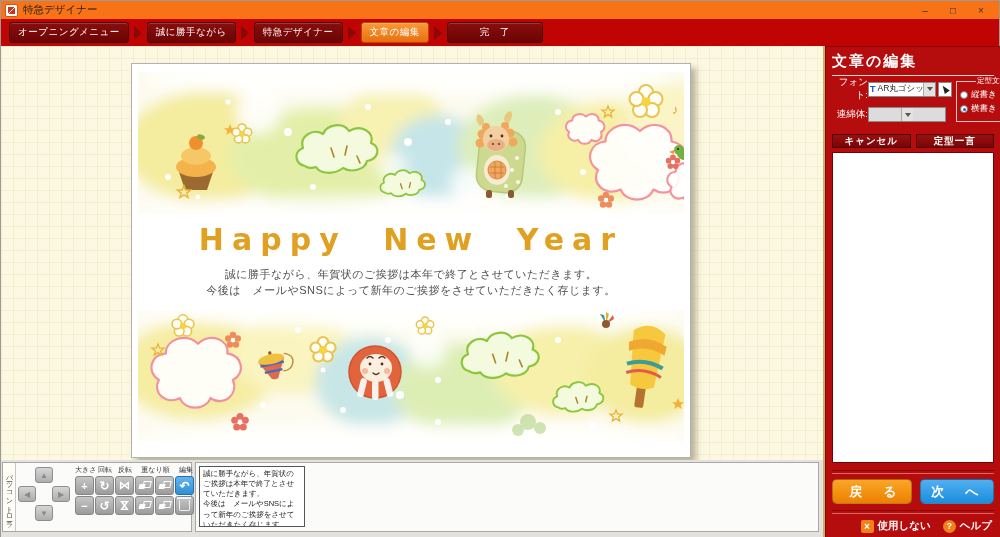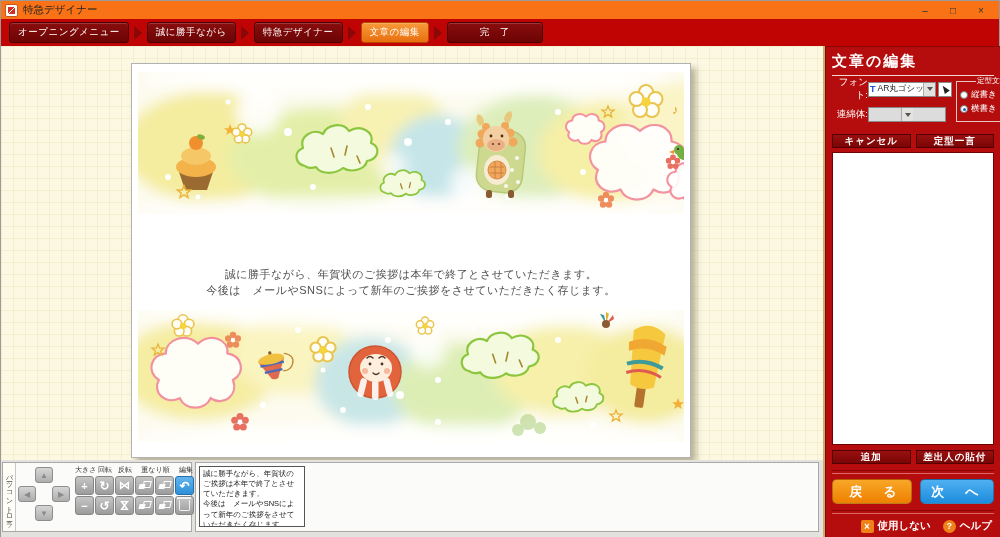--- a/index.html
+++ b/index.html
@@ -258,20 +258,21 @@
         <g transform="translate(548,82)">
           <path d="M8 2 l10 -4 l-2 6 l4 4 l-11 0 z" fill="#3f8a7a"></path>
           <ellipse rx="9" ry="6.5" fill="#76b043"></ellipse>
           <circle cx="-7" cy="-4" r="5" fill="#76b043"></circle>
           <path d="M-12 -4 l-5 2 l5 2 z" fill="#f0922e"></path>
           <circle cx="-8" cy="-5" r="1" fill="#222"></circle>
           <ellipse cx="2" cy="0" rx="4.5" ry="3" fill="#5e9636"></ellipse>
         </g>
       </svg>
 
+      <div class="headline">Happy New Year</div>
       <div class="gline gline1">誠に勝手ながら、年賀状のご挨拶は本年で終了とさせていただきます。</div>
       <div class="gline gline2">今後は　メールやSNSによって新年のご挨拶をさせていただきたく存じます。</div>
 
       <svg class="band band-bottom" viewBox="0 0 546 132">
         <g filter="url(#wc)">
           <rect x="-10" y="-10" width="566" height="152" fill="#fdfbef"></rect>
           <ellipse cx="60" cy="60" rx="80" ry="50" fill="#f5eda2"></ellipse>
           <ellipse cx="155" cy="45" rx="60" ry="40" fill="#faf4c0"></ellipse>
           <ellipse cx="232" cy="72" rx="55" ry="45" fill="#c8e6e6"></ellipse>
           <ellipse cx="325" cy="78" rx="70" ry="45" fill="#ddeeb5"></ellipse>
@@ -410,24 +411,20 @@
       </fieldset>
     </div>
 
     <div class="btnrow">
       <button class="redbtn">キャンセル</button>
       <button class="redbtn">定型一言</button>
     </div>
 
     <div class="listbox"></div>
 
-    <div class="btnrow">
-      <button class="redbtn">追加</button>
-      <button class="redbtn">差出人の貼付</button>
-    </div>
 
     <div class="sb-div"></div>
 
     <div class="bigbtnrow">
       <button class="bigbtn btn-back">戻　る</button>
       <button class="bigbtn btn-next">次　へ</button>
     </div>
 
     <div class="sb-div"></div>
 

